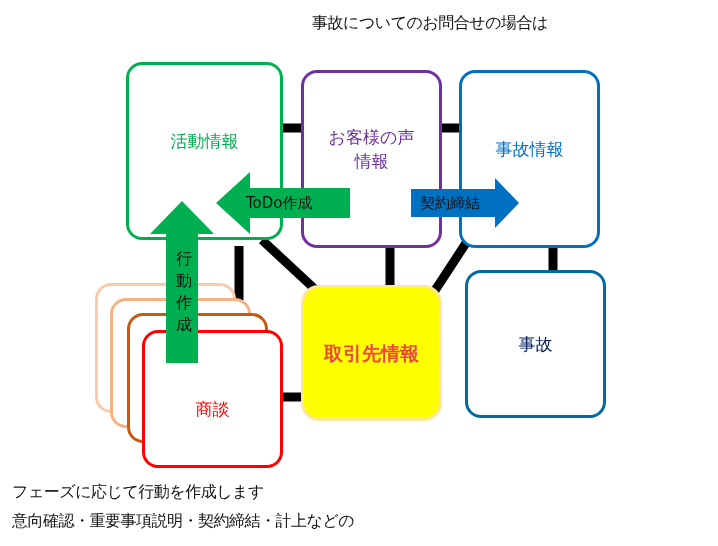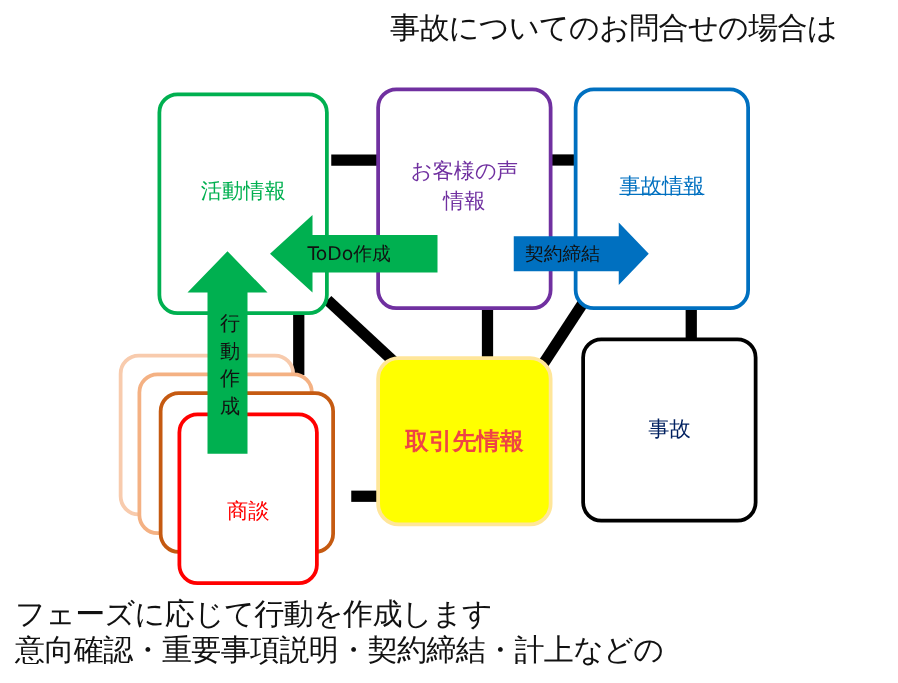--- a/index.html
+++ b/index.html
@@ -1,34 +1,34 @@
 <!DOCTYPE html>
 <html><head>
 <meta charset="utf-8">
 <style>
   html, body { margin:0; padding:0; background:#ffffff; }
   body { width:718px; height:546px; position:relative; overflow:hidden;
          font-family:"DejaVu Sans","Liberation Sans",sans-serif; }
-  .caption { position:absolute; color:#111; font-size:24px; line-height:29px; white-space:nowrap; letter-spacing:-0.5px; }
+  .caption { position:absolute; color:#111; font-size:16px; line-height:29px; white-space:nowrap; letter-spacing:-0.5px; }
   #cap-top { left:312px; top:8px; }
   #cap-bottom { left:12px; top:477px; }
   svg#lines { position:absolute; left:0; top:0; }
   .box { position:absolute; box-sizing:border-box; border-radius:16px; background:#fff;
          display:flex; align-items:center; justify-content:center; text-align:center;
          font-size:17px; line-height:24px; }
-  #box-activity { left:126px; top:74px; width:137px; height:178px; border:3px solid #00b050; color:#00b050; padding-bottom:20px; }
+  #box-activity { left:126px; top:62px; width:157px; height:178px; border:3px solid #00b050; color:#00b050; padding-bottom:20px; }
   #box-voice { left:301px; top:70px; width:141px; height:178px; border:3px solid #7030a0; color:#7030a0; padding-bottom:20px; }
-  #box-accident { left:459px; top:70px; width:141px; height:178px; border:3px solid #0070c0; color:#0070c0; padding-bottom:20px;text-decoration:underline; }
-  #box-history { left:465px; top:270px; width:141px; height:148px; border:3px solid #000000; color:#002060; }
+  #box-accident { left:459px; top:70px; width:141px; height:178px; border:3px solid #0070c0; color:#0070c0; padding-bottom:20px; }
+  #box-history { left:465px; top:270px; width:141px; height:148px; border:3px solid #0369a1; color:#002060; }
   #box-client { left:301px; top:285px; width:141px; height:136px; border:3px solid #ffe699; background:#ffff00; color:#ef4444; font-weight:bold; font-size:19px; border-radius:18px; }
   .stack { position:absolute; box-sizing:border-box; border-radius:16px; background:#fff; width:141px; height:130px; }
   #stack-1 { left:95px; top:283px; border:3px solid #f8cbad; }
   #stack-2 { left:110px; top:298px; border:3px solid #f4b183; }
   #stack-3 { left:127px; top:313px; border:3px solid #c55a11; }
-  #box-deal { left:142px; top:330px; width:113px; height:138px; border:3px solid #ff0000; color:#ff0000; }
+  #box-deal { left:142px; top:330px; width:141px; height:138px; border:3px solid #ff0000; color:#ff0000; }
   .arrow-label { position:absolute; font-size:15px; color:#111; white-space:nowrap; }
   #todo-label { left:246px; top:194px;text-align:right; }
   #acc-label { left:420px; top:194px; }
   #action-label { position:absolute; left:172px; top:248px; width:24px; font-size:16px; line-height:22px; color:#111; text-align:center; }
 </style>
 </head>
 <body>
 
 <svg id="lines" width="718" height="546">
   <line x1="265" y1="128" x2="303" y2="128" stroke="#000" stroke-width="9"></line>

